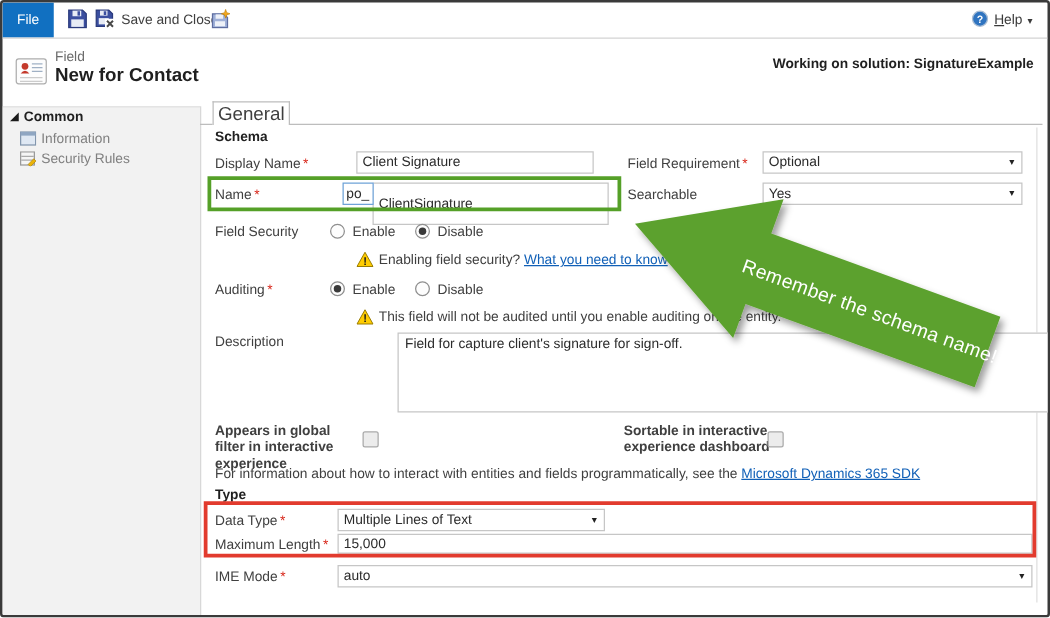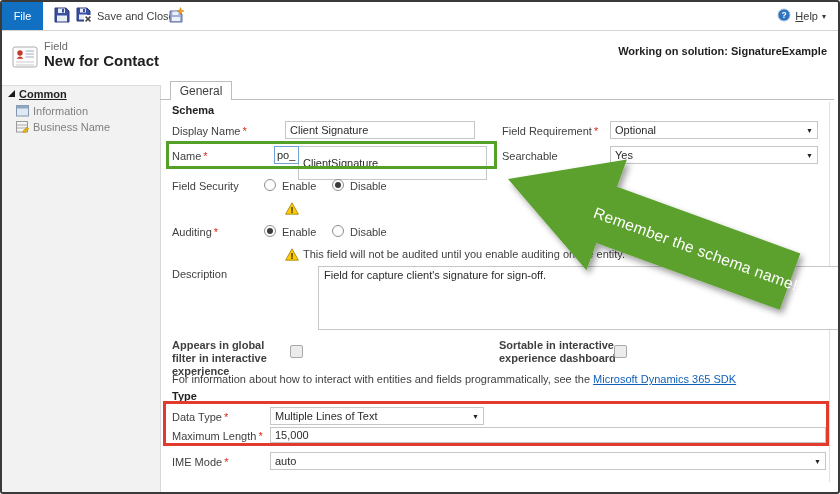--- a/index.html
+++ b/index.html
@@ -26,21 +26,21 @@
   .file-tab { position:absolute; left:0; top:0; width:41px; height:28px; background:#1170c1; color:#fff; font-size:11px; display:flex; align-items:center; justify-content:center; cursor:pointer; }
   .tbtn { position:absolute; top:0; height:28px; display:flex; align-items:center; gap:5px; font-size:11px; color:#3f3f3f; cursor:pointer; }
   .help { position:absolute; top:0; height:28px; right:12px; display:flex; align-items:center; gap:4px; font-size:11px; color:#3a3a3a; cursor:pointer; }
 
   
   .side-bg { position:absolute; left:0; top:84px; width:158px; bottom:0; background:#f2f2f2; }
   .expander { position:absolute; width:0; height:0; border-bottom:7px solid #1a1a1a; border-left:7px solid transparent; }
   .side-item { position:absolute; font-size:11px; color:#808080; cursor:pointer; white-space:nowrap; }
 
   
-  .tab { position:absolute; left:168px; top:79px; width:62px; height:19px; background:#fff; border:1px solid #bdbdbd; border-bottom:none; z-index:3; font-size:12px; color:#3f3f3f; display:flex; align-items:center; justify-content:center; cursor:pointer; }
+  .tab { position:absolute; left:168px; top:79px; width:62px; height:19px; background:#fff; border:1px solid #bdbdbd; border-bottom:none; z-index:3; font-size:15px; color:#3f3f3f; display:flex; align-items:center; justify-content:center; cursor:pointer; }
   .tabline { position:absolute; left:158px; top:97px; right:4px; height:1px; background:#bdbdbd; z-index:1; }
 
   
   .ann-green { position:absolute; left:164px; top:139px; width:331px; height:28px; border:3px solid #55a028; pointer-events:none; z-index:6; }
   .ann-red { position:absolute; left:161px; top:399px; width:666px; height:45px; border:3px solid #e23b2e; pointer-events:none; z-index:6; }
   .arrow-svg { position:absolute; left:480px; top:148px; width:360px; height:178px; z-index:7; pointer-events:none; }
 
   .ta { position:absolute; border:1px solid #c6c6c6; background:#fff; font-size:11px; color:#2b2b2b; padding:2px 5px; line-height:13px;margin-left:33px; }
   .wicon { position:absolute; width:14px; height:13px; }
   .note { position:absolute; font-size:11px; color:#3f3f3f; white-space:nowrap; }
@@ -119,42 +119,42 @@
   </span>
   <div class="lbl" style="left:42px; top:38px; color:#6a6a6a;">Field</div>
   <div class="lbl bold" style="right:11px; top:43px; left:auto;">Working on solution: SignatureExample</div>
   <div class="lbl bold" style="left:42px; top:50px; font-size:15px;">New for Contact</div>
 
   <div class="side-bg"></div>
   <div class="hline" style="left:0; width:158px; top:83px; background:#dcdcdc;"></div>
   <div class="vline" style="left:158px; top:83px; bottom:0;"></div>
 
   <span class="expander" style="left:6px; top:88px;"></span>
-  <div class="lbl bold" style="left:17px; top:86px;text-decoration:underline;">Common</div>
+  <div class="lbl bold" style="left:17px; top:86px;">Common</div>
 
   <div class="side-item" style="left:31px; top:103px;">
     <span class="abs" style="left:-17px; top:0;">
       <svg width="13" height="12" viewBox="0 0 13 12">
             <rect x="0.5" y="0.5" width="12" height="10.5" fill="#dfe8f3" stroke="#8296ad"></rect>
             <rect x="0.5" y="0.5" width="12" height="3" fill="#8fa6c2"></rect>
           </svg>
     </span>
     <span>Information</span>
   </div>
 
   <div class="side-item" style="left:31px; top:119px;">
     <span class="abs" style="left:-17px; top:0;">
       <svg width="13" height="12" viewBox="0 0 13 12">
             <rect x="0.5" y="0.5" width="11" height="10.5" fill="#f5f5f5" stroke="#9a9a9a"></rect>
             <line x1="1" y1="4" x2="11" y2="4" stroke="#aaaaaa"></line>
             <line x1="1" y1="7" x2="11" y2="7" stroke="#aaaaaa"></line>
             <path d="M6.5 10.5 L11 6 L12.8 7.8 L8.3 12.3 Z" fill="#eab308" stroke="#a87e06" stroke-width="0.5"></path>
           </svg>
     </span>
-    <span>Business Name</span>
+    <span>Security Rules</span>
   </div>
 
   <div class="tab">
         <span>General</span>
       </div>
   <div class="tabline"></div>
   <div class="vline" style="left:827px; top:100px; height:380px; background:#e0e0e0;"></div>
 
   <div class="lbl bold" style="left:170px; top:102px;">Schema</div>
 
@@ -186,20 +186,24 @@
   <div class="lbl" style="left:280px; top:178px;">Enable</div>
   <span class="radio on abs" style="left:330px; top:177px;"></span>
   <div class="lbl" style="left:348px; top:178px;">Disable</div>
 
   <span class="wicon" style="left:283px; top:199px;">
     <svg width="14" height="13" viewBox="0 0 14 13">
           <path d="M7 0.8 L13.4 12.2 L0.6 12.2 Z" fill="#ffcc00" stroke="#9a7d00" stroke-width="0.8"></path>
           <text x="7" y="10.8" text-anchor="middle" font-size="9" font-weight="bold" fill="#1a1a1a" font-family="Liberation Sans, sans-serif">!</text>
         </svg>
   </span>
+  <div class="note" style="left:301px; top:200px;">
+    <span>Enabling field security?</span>
+    <span class="link">What you need to know</span>
+  </div>
 
   <div class="lbl" style="left:170px; top:224px;"><span>Auditing</span><span class="req">*</span></div>
   <span class="radio on abs" style="left:262px; top:223px;"></span>
   <div class="lbl" style="left:280px; top:224px;">Enable</div>
   <span class="radio abs" style="left:330px; top:223px;"></span>
   <div class="lbl" style="left:348px; top:224px;">Disable</div>
 
   <span class="wicon" style="left:283px; top:245px;">
     <svg width="14" height="13" viewBox="0 0 14 13">
           <path d="M7 0.8 L13.4 12.2 L0.6 12.2 Z" fill="#ffcc00" stroke="#9a7d00" stroke-width="0.8"></path>

